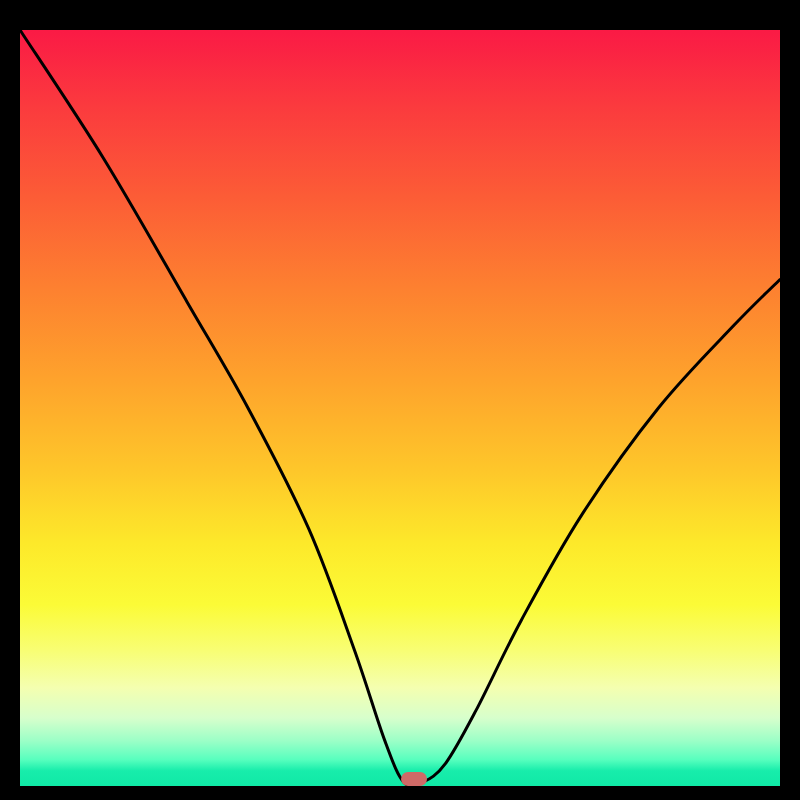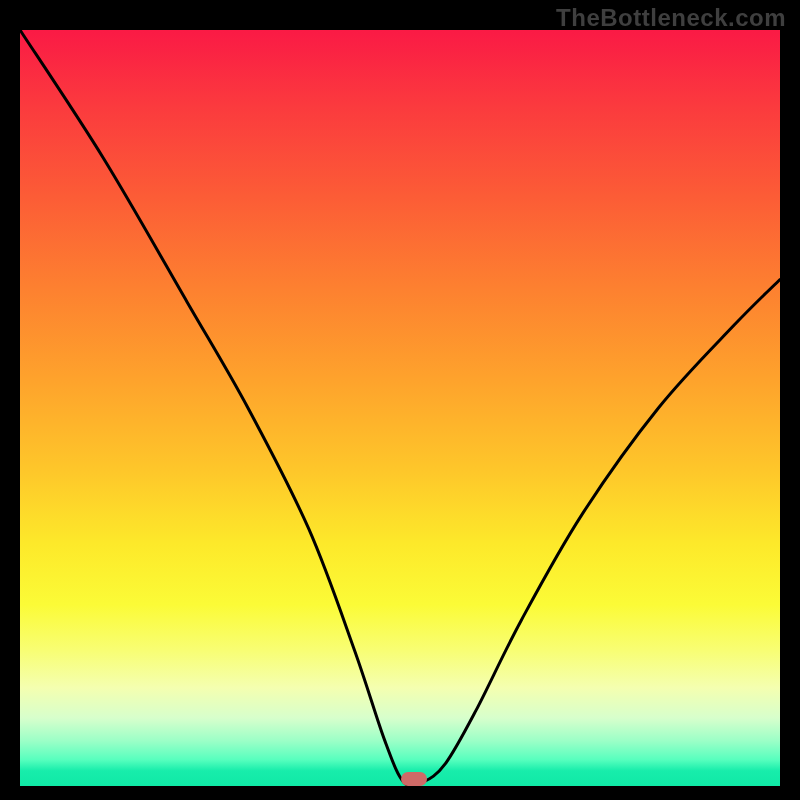--- a/index.html
+++ b/index.html
@@ -68,21 +68,20 @@
     height: 14px;
     border-radius: 7px;
     background: #cf6a67;
     transform: translate(-50%, -50%);
   }
 </style>
 </head>
 <body>
 
 <div class="frame">
-  <div class="watermark">TheBottleneck.com</div>
   <div class="plot">
     <div class="gradient"></div>
     <svg class="curve-svg" viewBox="0 0 760 756" preserveAspectRatio="none">
       <path id="curve-path" fill="none" stroke="#000" stroke-width="3" stroke-linejoin="round" stroke-linecap="round" d="M 0.00 0.00 C 13.93 21.42, 55.73 83.16, 83.60 128.52 C 111.47 173.88, 143.13 230.58, 167.20 272.16 C 191.27 313.74, 207.73 340.20, 228.00 378.00 C 248.27 415.80, 271.07 458.64, 288.80 498.96 C 306.53 539.28, 321.73 584.64, 334.40 619.92 C 347.07 655.20, 356.57 688.59, 364.80 710.64 C 373.03 732.69, 377.47 745.29, 383.80 752.22 C 390.13 759.15, 395.83 755.37, 402.80 752.22 C 409.77 749.07, 416.73 745.29, 425.60 733.32 C 434.47 721.35, 443.33 704.34, 456.00 680.40 C 468.67 656.46, 483.87 622.44, 501.60 589.68 C 519.33 556.92, 539.60 519.12, 562.40 483.84 C 585.20 448.56, 613.07 409.50, 638.40 378.00 C 663.73 346.50, 694.13 316.26, 714.40 294.84 C 734.67 273.42, 752.40 257.04, 760.00 249.48"></path>
     </svg>
     <div id="marker" class="marker" style="left: 393.68px; top: 749.196px;"></div>
   </div>
 </div>
 
 </body></html>

